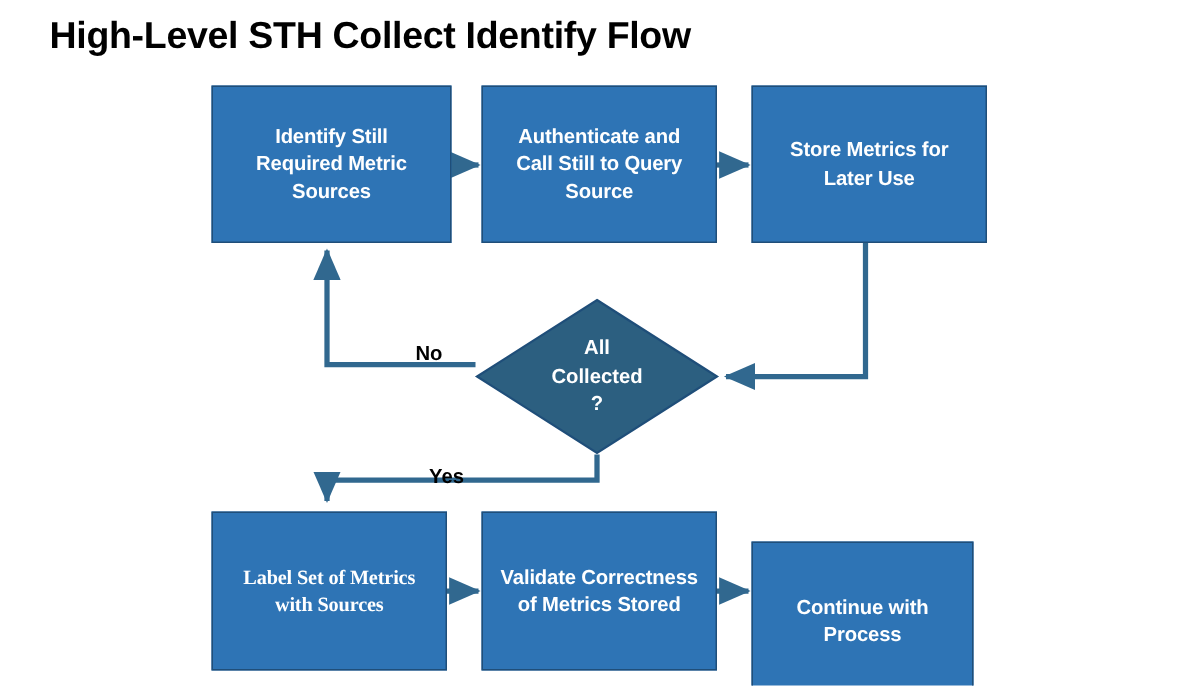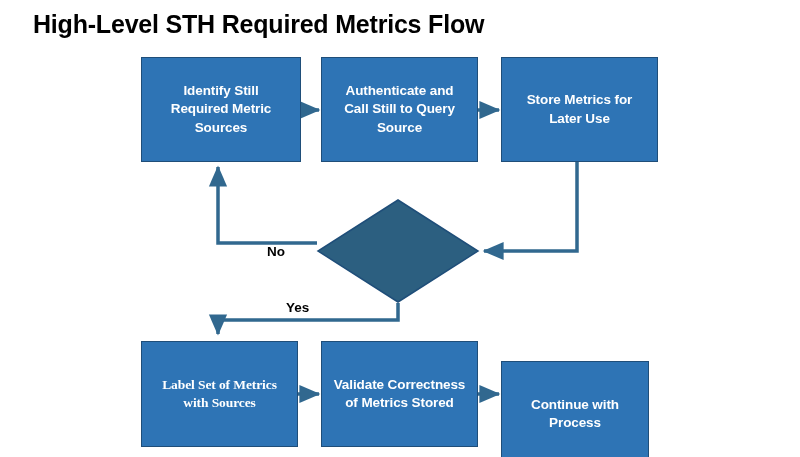--- a/index.html
+++ b/index.html
@@ -80,21 +80,21 @@
     font-size: 13.5px;
     font-weight: bold;
     white-space: nowrap;
   }
 </style>
 </head>
 <body>
 
 <div id="canvas">
 
-  <div class="title">High-Level STH Required Metrics Flow</div>
+  <div class="title">High-Level STH Collect Identify Flow</div>
 
   <svg class="flow" viewBox="0 0 800 457">
     <defs>
       <marker id="arrowhead" markerWidth="7" markerHeight="7" refX="5.6" refY="3" orient="auto" markerUnits="strokeWidth">
         <path d="M0,0.4 L6,3 L0,5.6 z" fill="#31688F"></path>
       </marker>
     </defs>
 
     <line x1="298" y1="110" x2="319" y2="110" stroke="#31688F" stroke-width="3.5" marker-end="url(#arrowhead)"></line>
 
@@ -123,24 +123,29 @@
     <span class="node-text">Authenticate and
 Call Still to Query
 Source</span>
   </div>
 
   <div class="node process" style="left:501px; top:57px; width:157px; height:105px;">
     <span class="node-text">Store Metrics for
 Later Use</span>
   </div>
 
+  <div class="decision-label" style="left:338px; top:214px; width:120px; height:74px;">
+    <span class="node-text">All
+Collected
+?</span>
+  </div>
 
-  <div class="edge-label" style="left:267px; top:228px;margin-top:16px;">No</div>
+  <div class="edge-label" style="left:277px; top:228px;">No</div>
 
-  <div class="edge-label" style="left:286px; top:300px;">Yes</div>
+  <div class="edge-label" style="left:286px; top:310px;">Yes</div>
 
   <div class="node process" style="left:141px; top:341px; width:157px; height:106px;font-family:Liberation Serif, serif;">
     <span class="node-text">Label Set of Metrics
 with Sources</span>
   </div>
 
   <div class="node process" style="left:321px; top:341px; width:157px; height:106px;">
     <span class="node-text">Validate Correctness
 of Metrics Stored</span>
   </div>

